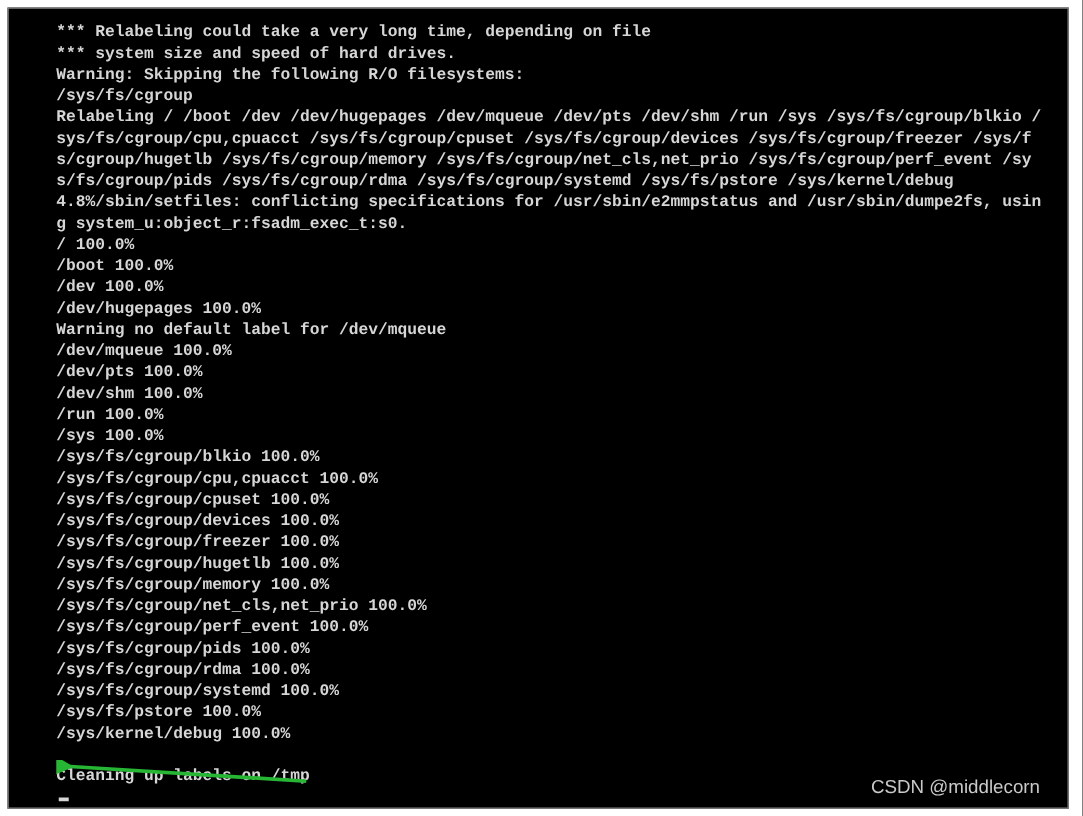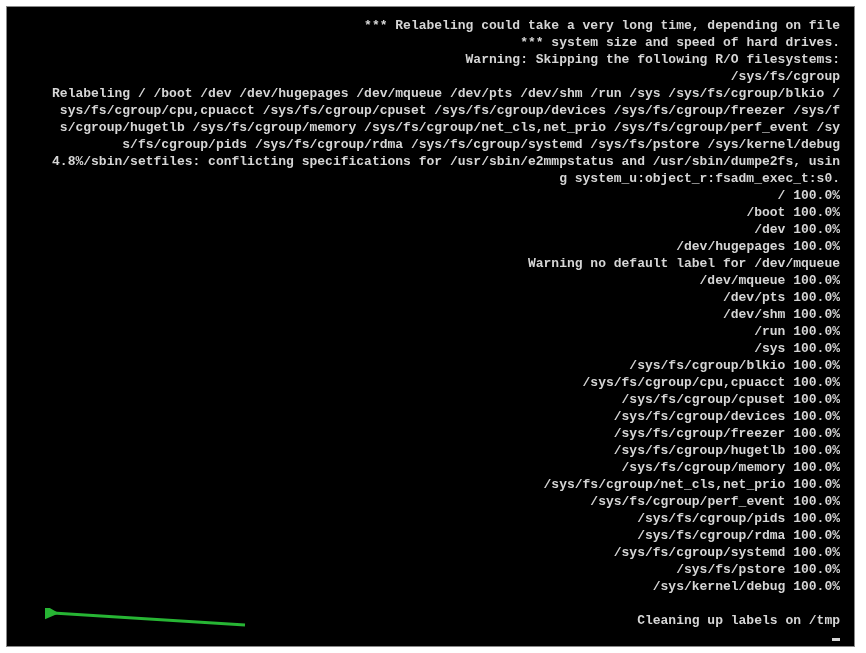--- a/index.html
+++ b/index.html
@@ -12,21 +12,20 @@
     }
     .frame {
       position: absolute;
       top: 6px;
       left: 6px;
       width: 849px;
       height: 641px;
       border: 1px solid #888;
       background: #000000;
       overflow: hidden;
-      text-align: right;
     }
     .terminal {
       padding: 10px 14px 0 38px;
       color: #d6d6d6;
       font-size: 13px;
       line-height: 17px;
       font-family: "Courier New", monospace;
       font-weight: bold;
       white-space: pre-wrap;
       word-break: break-all;
@@ -67,13 +66,14 @@
 
   <svg class="arrow" viewBox="0 0 210 20">
     <defs>
       <marker id="ah" markerWidth="10" markerHeight="10" refX="2" refY="3" orient="auto">
         <path d="M6,0 L0,3 L6,6 Z" fill="#27b534"></path>
       </marker>
     </defs>
     <line x1="200" y1="17" x2="8" y2="5" stroke="#27b534" stroke-width="3" marker-end="url(#ah)"></line>
   </svg>
 
+  <div class="watermark">CSDN @middlecorn</div>
 </div>
 
 </body></html>

